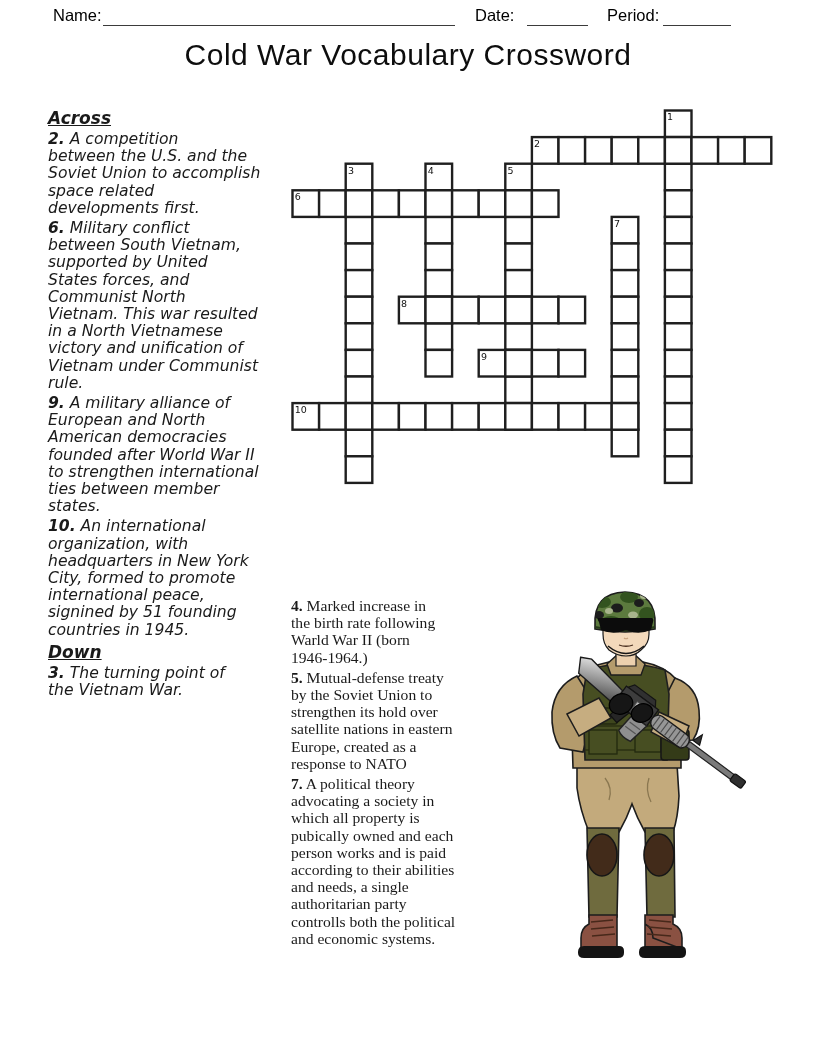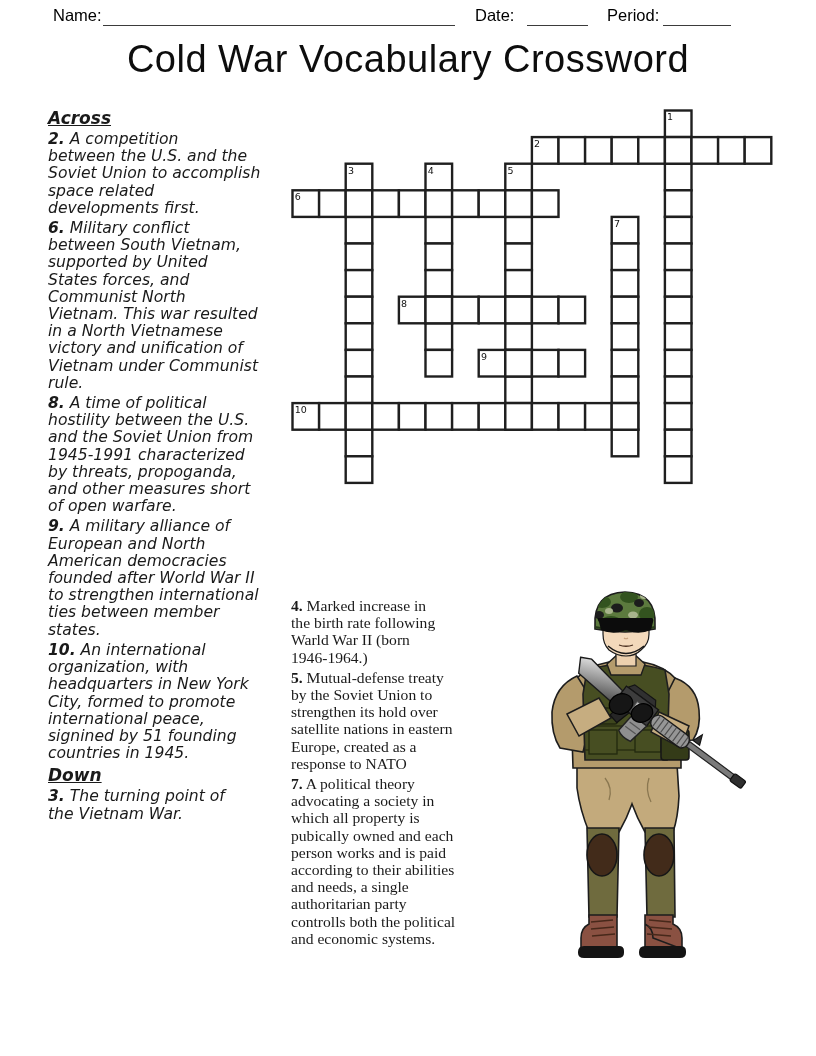--- a/index.html
+++ b/index.html
@@ -9,21 +9,21 @@
   }
   
   .hdr-label{
     position:absolute;top:6px;font-family:"Liberation Sans",sans-serif;
     font-size:16.5px;color:#000000;
   }
   .hline{position:absolute;top:8px;height:17px;border-bottom:1.7px solid #3b3b3b;}
   
   .title{
     position:absolute;top:38px;left:0;width:816px;text-align:center;
-    font-family:"Liberation Sans",sans-serif;font-size:38px;color:#0d0d0d;
+    font-family:"Liberation Sans",sans-serif;font-size:30px;color:#0d0d0d;
     letter-spacing:.5px;
   }
   
   .clue-col{position:absolute;font-size:15.6px;line-height:17.2px;color:#1a1a1a;}
   .col-left{left:48px;top:108px;width:242px;font-style:italic;}
   .col-mid{left:291px;top:597px;width:258px;font-family:Liberation Serif, serif;}
   .clue-heading{
     font-size:17px;font-weight:bold;text-decoration:underline;
     line-height:20px;margin:0 0 3px 0;
   }
@@ -174,29 +174,20 @@
 supported by United
 States forces, and
 Communist North
 Vietnam. This war resulted
 in a North Vietnamese
 victory and unification of
 Vietnam under Communist
 rule.</span>
   </div>
   <div class="clue">
-    <b class="num">8.</b> <span class="txt">A time of political
-hostility between the U.S.
-and the Soviet Union from
-1945-1991 characterized
-by threats, propoganda,
-and other measures short
-of open warfare.</span>
-  </div>
-  <div class="clue">
     <b class="num">9.</b> <span class="txt">A military alliance of
 European and North
 American democracies
 founded after World War II
 to strengthen international
 ties between member
 states.</span>
   </div>
   <div class="clue">
     <b class="num">10.</b> <span class="txt">An international

